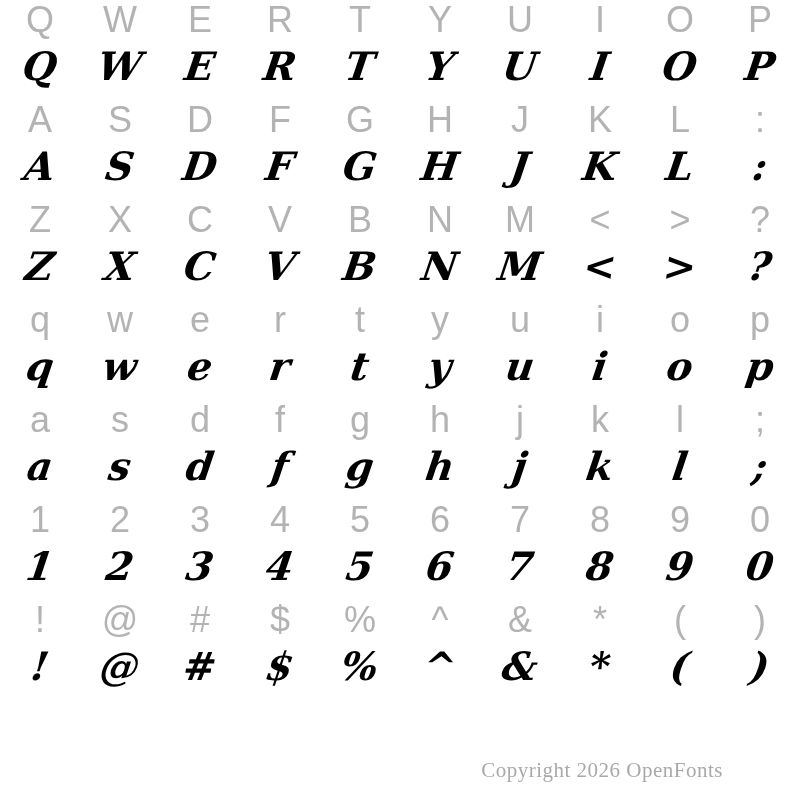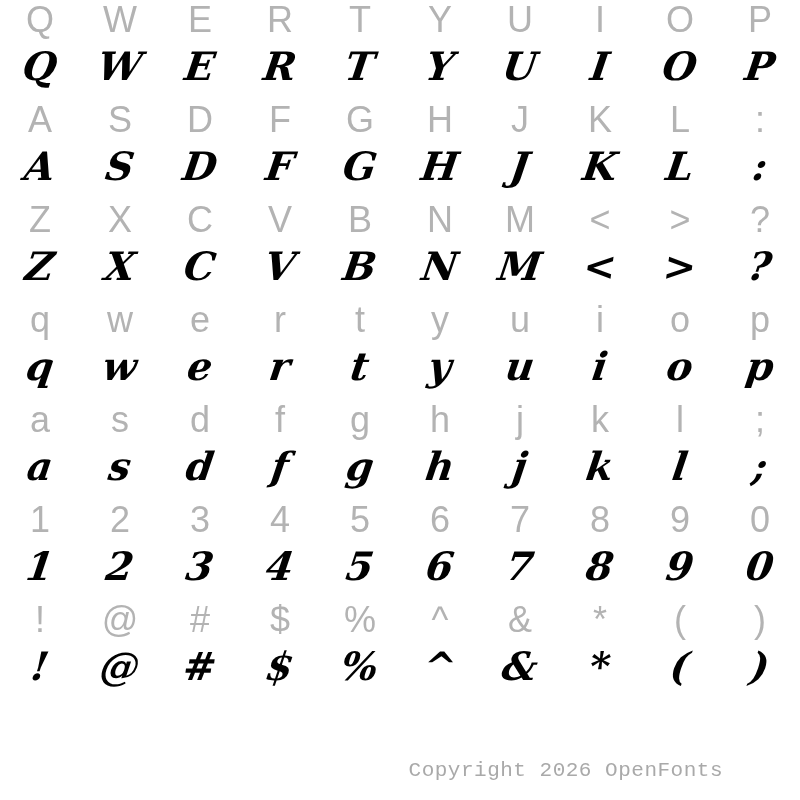--- a/index.html
+++ b/index.html
@@ -50,21 +50,21 @@
     font-size: 39px;
     line-height: 1;
   }
   .row.script .cell {
     transform: skewX(-8deg);
   }
   .copyright {
     position: absolute;
     top: 757px;
     right: 77px;
-    font-family: Liberation Mono, monospace;
+    font-family: Liberation Serif, serif;
     font-size: 21px;
     line-height: 1.3;
     color: var(--copy-gray, #a9a9a9);
     letter-spacing: 0.5px;
   }
 </style>
 </head>
 <body>
 
 <main class="specimen">

